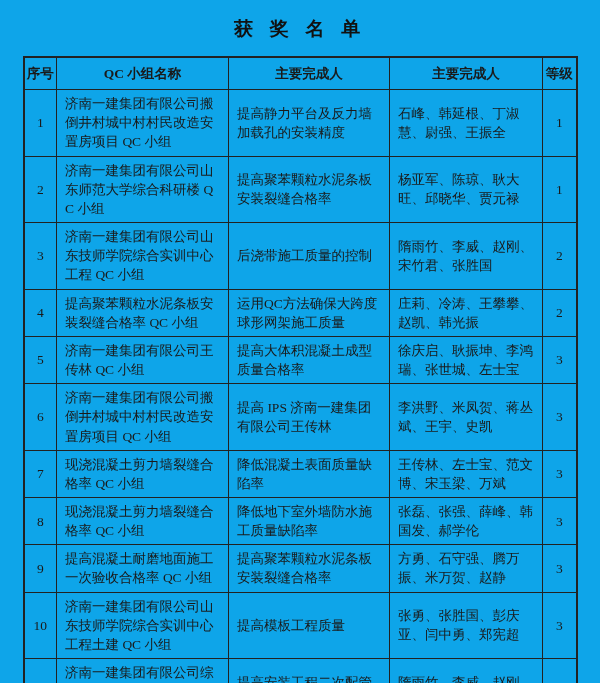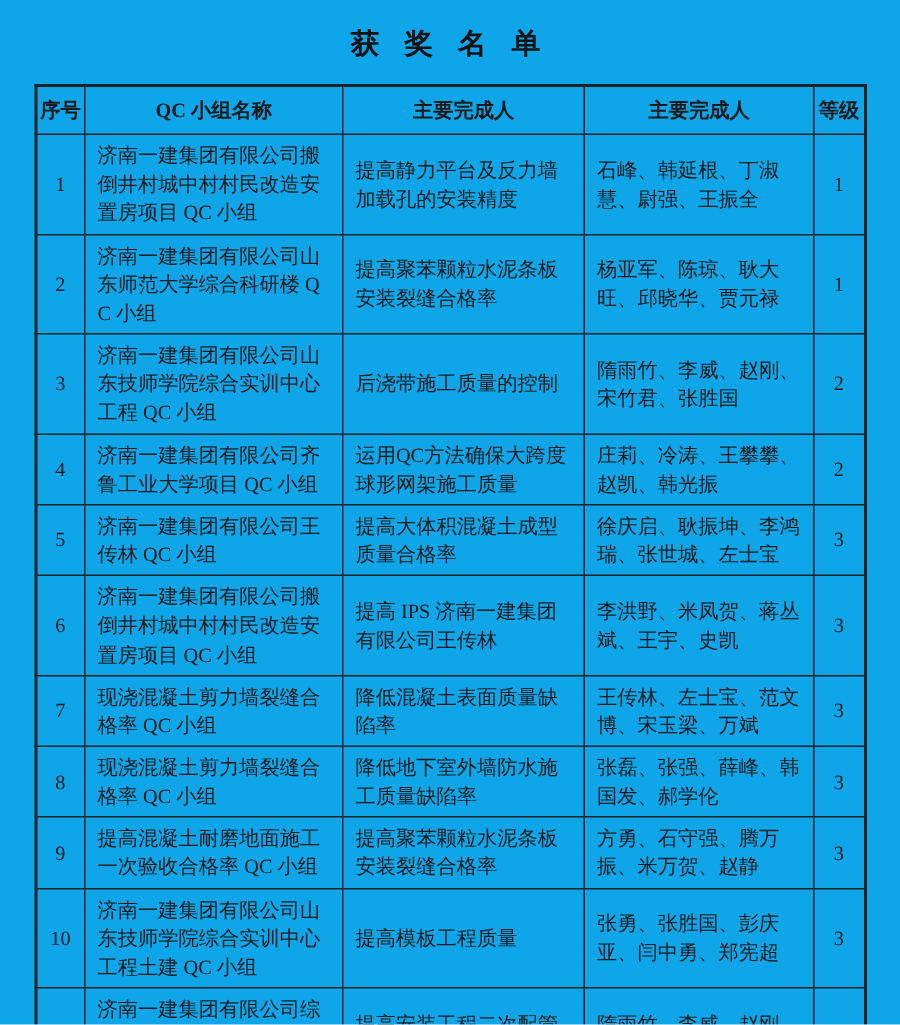--- a/index.html
+++ b/index.html
@@ -97,21 +97,21 @@
   <tr>
     <td class="c-no">3</td>
     <td class="c-group">济南一建集团有限公司山东技师学院综合实训中心工程 QC 小组</td>
     <td class="c-achv">后浇带施工质量的控制</td>
     <td class="c-members">隋雨竹、李威、赵刚、宋竹君、张胜国</td>
     <td class="c-grade">2</td>
   </tr>
 
   <tr>
     <td class="c-no">4</td>
-    <td class="c-group">济南一建集团有限公司齐鲁工业大学项目 QC 小组</td>
+    <td class="c-group">提高聚苯颗粒水泥条板安装裂缝合格率 QC 小组</td>
     <td class="c-achv">运用QC方法确保大跨度球形网架施工质量</td>
     <td class="c-members">庄莉、冷涛、王攀攀、赵凯、韩光振</td>
     <td class="c-grade">2</td>
   </tr>
 
   <tr>
     <td class="c-no">5</td>
     <td class="c-group">济南一建集团有限公司王传林 QC 小组</td>
     <td class="c-achv">提高大体积混凝土成型质量合格率</td>
     <td class="c-members">徐庆启、耿振坤、李鸿瑞、张世城、左士宝</td>

